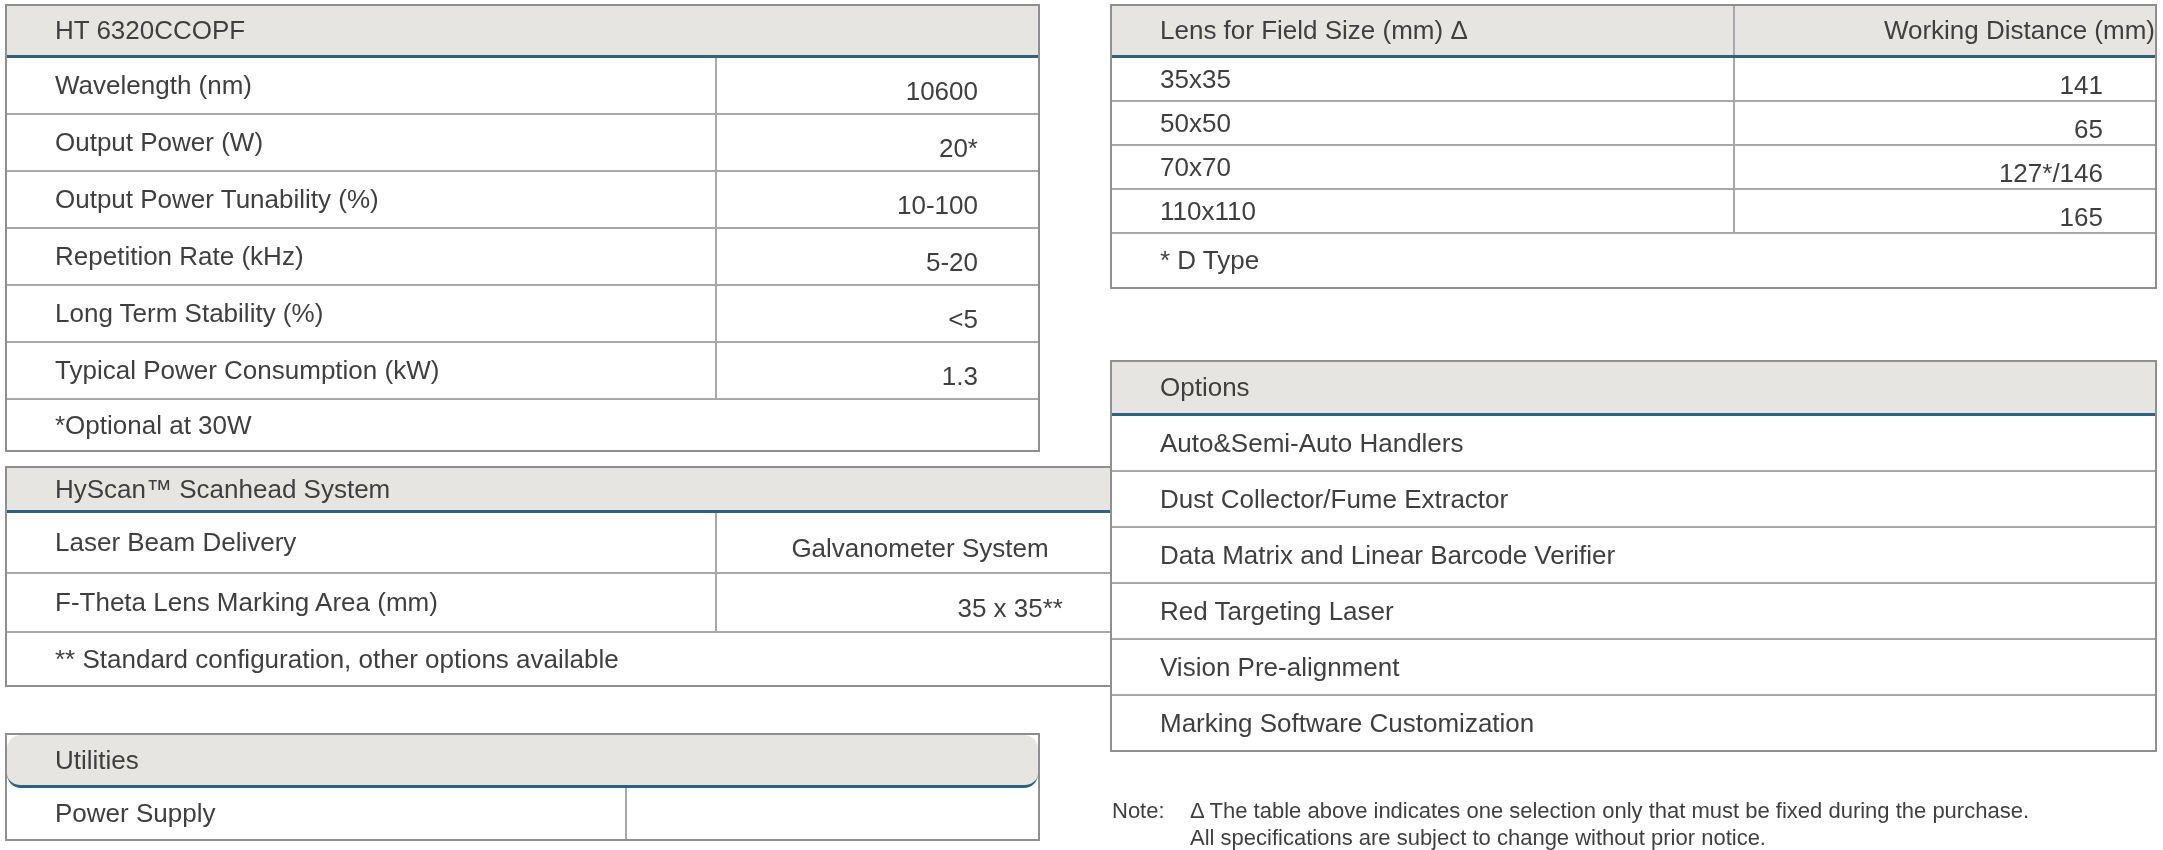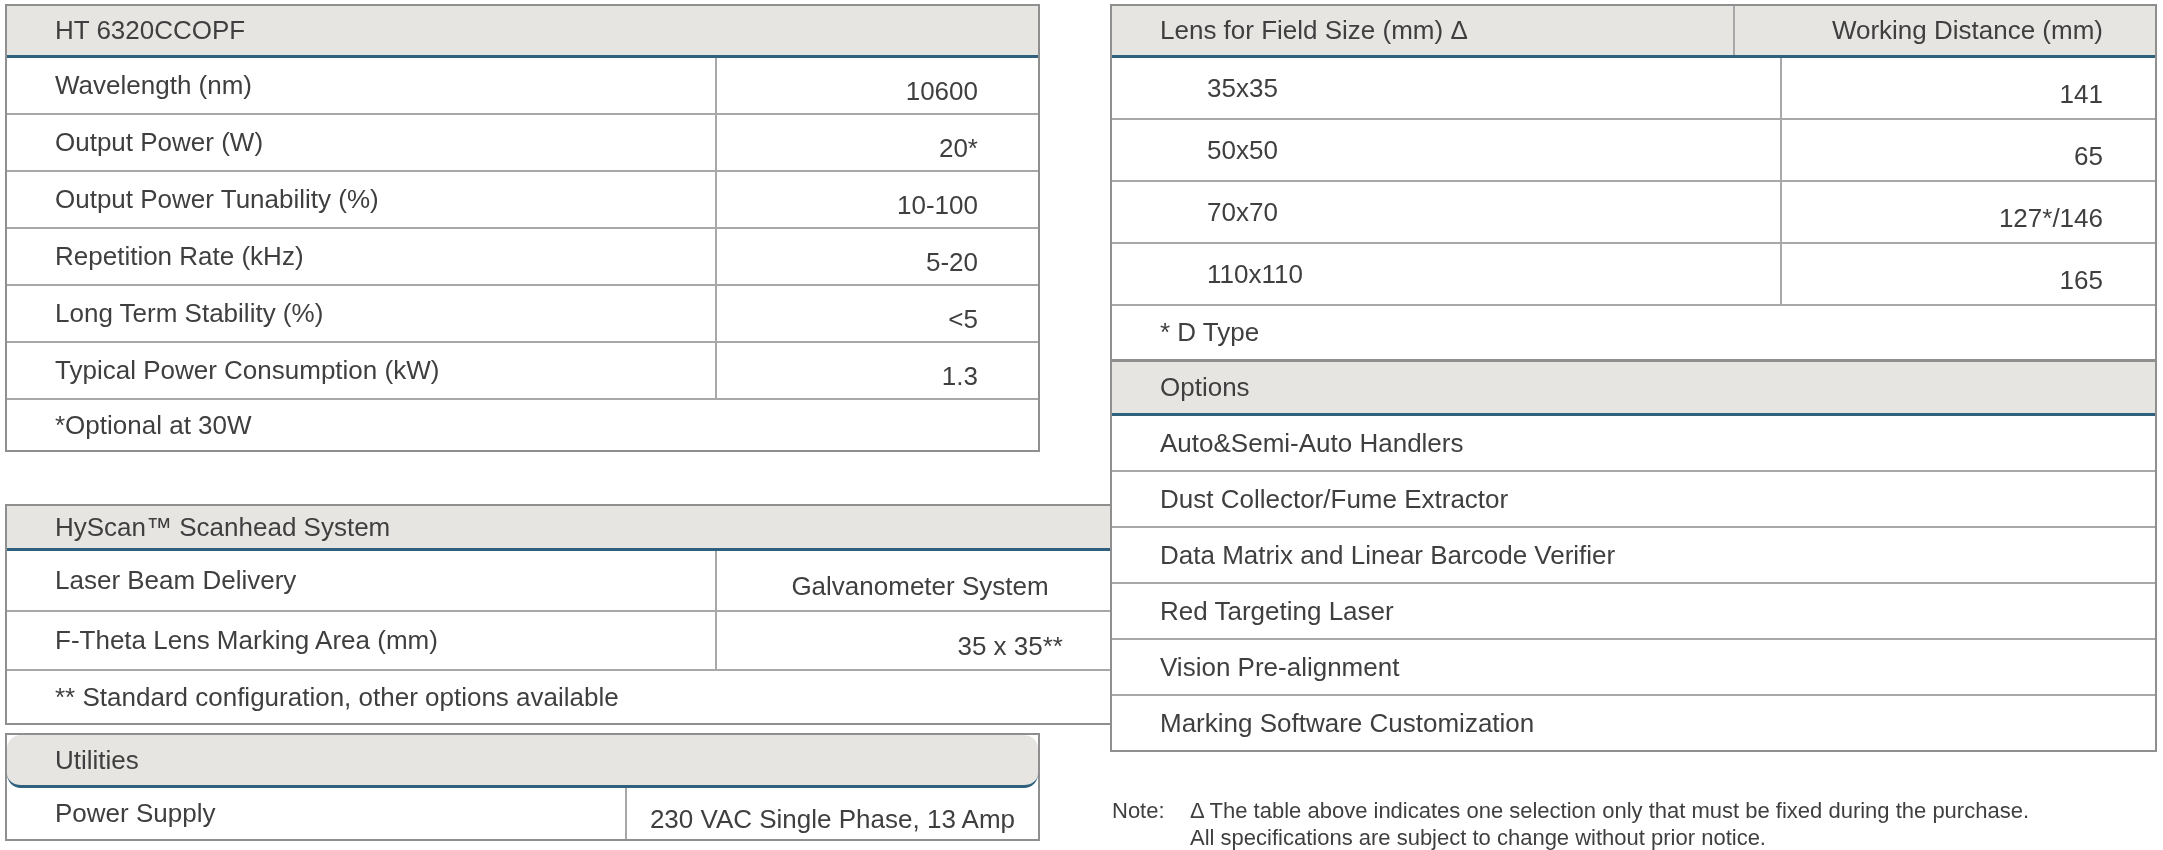--- a/index.html
+++ b/index.html
@@ -25,38 +25,38 @@
   .val.center{justify-content:center;padding-right:0;}
   .foot{display:flex;align-items:center;padding-left:48px;box-sizing:border-box;}
 
   
   #t-spec{left:5px;top:4px;width:1035px;}
   #t-spec .hdr{height:52px;}
   #t-spec .row{height:57px;}
   #t-spec .lbl{flex:0 0 710px;}
   #t-spec .foot{height:50px;}
 
-  #t-scan{left:5px;top:504px;width:1120px;}
+  #t-scan{left:5px;top:466px;width:1120px;}
   #t-scan .hdr{height:45px;}
   #t-scan .row{height:61px;}
   #t-scan .row.r2{height:59px;}
   #t-scan .lbl{flex:0 0 710px;}
   #t-scan .foot{height:52px;}
 
   #t-util{left:5px;top:733px;width:1035px;}
   #t-util .hdr{height:53px;border-radius:14px;}
   #t-util .row{height:51px;border-bottom:none;}
   #t-util .lbl{flex:0 0 620px;}
 
   
   #t-lens{left:1110px;top:4px;width:1047px;}
   #t-lens .hdr{height:52px;}
   #t-lens .hdr .hcell1{flex:0 0 623px;display:flex;align-items:center;padding-left:48px;border-right:2px solid var(--grid_line);box-sizing:border-box;height:100%;}
-  #t-lens .hdr .hcell2{flex:1;display:flex;align-items:center;justify-content:flex-end;padding-right:52px;box-sizing:border-box;height:100%;}
-  #t-lens .row{height:62px;padding-left:47px;}
+  #t-lens .hdr .hcell2{flex:1;display:flex;align-items:center;justify-content:flex-end;box-sizing:border-box;height:100%;}
+  #t-lens .row{height:44px;}
   #t-lens .lbl{flex:0 0 623px;}
   #t-lens .val{padding-right:52px;}
   #t-lens .foot{height:53px;}
 
   #t-opts{left:1110px;top:360px;width:1047px;}
   #t-opts .hdr{height:54px;}
   #t-opts .orow{height:56px;display:flex;align-items:center;padding-left:48px;border-bottom:2px solid var(--grid_line);box-sizing:border-box;}
   #t-opts .orow.last{border-bottom:none;height:54px;}
 
   
@@ -112,21 +112,20 @@
   </div>
   <div class="foot">** Standard configuration, other options available</div>
 </div>
 
 <div class="tbl" id="t-util">
   <div class="hdr">
     <span class="hdr-title">Utilities</span>
   </div>
   <div class="row">
     <div class="lbl">Power Supply</div>
-    <div class="val center">230 VAC Single Phase, 13 Amp</div>
   </div>
 </div>
 
 <div class="tbl" id="t-lens">
   <div class="hdr">
     <div class="hcell1">Lens for Field Size (mm) Δ</div>
     <div class="hcell2">Working Distance (mm)</div>
   </div>
   <div class="row">
     <div class="lbl">35x35</div>

